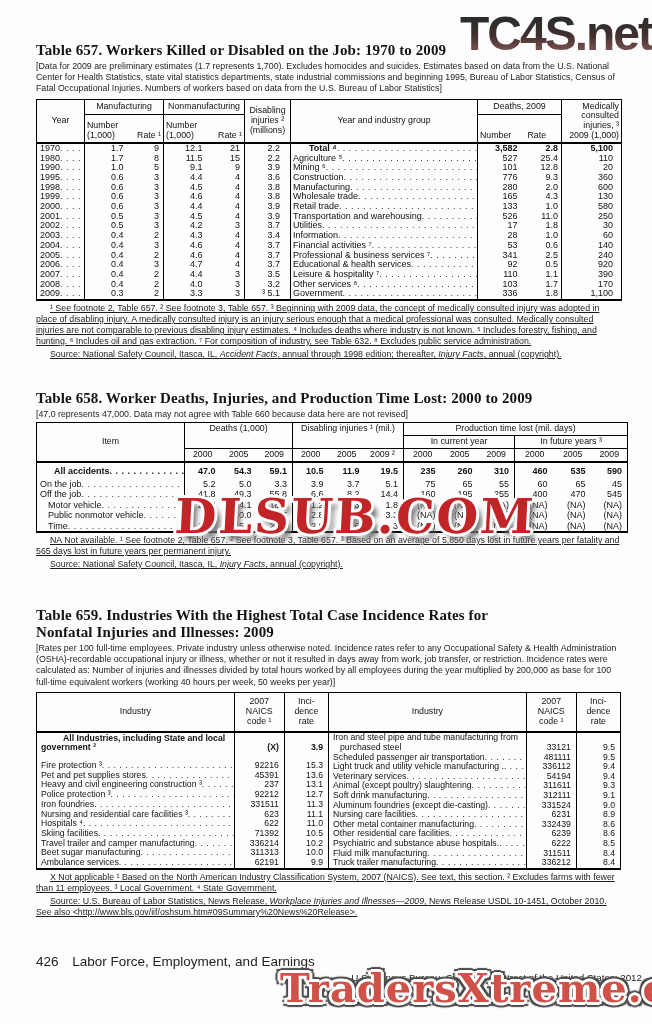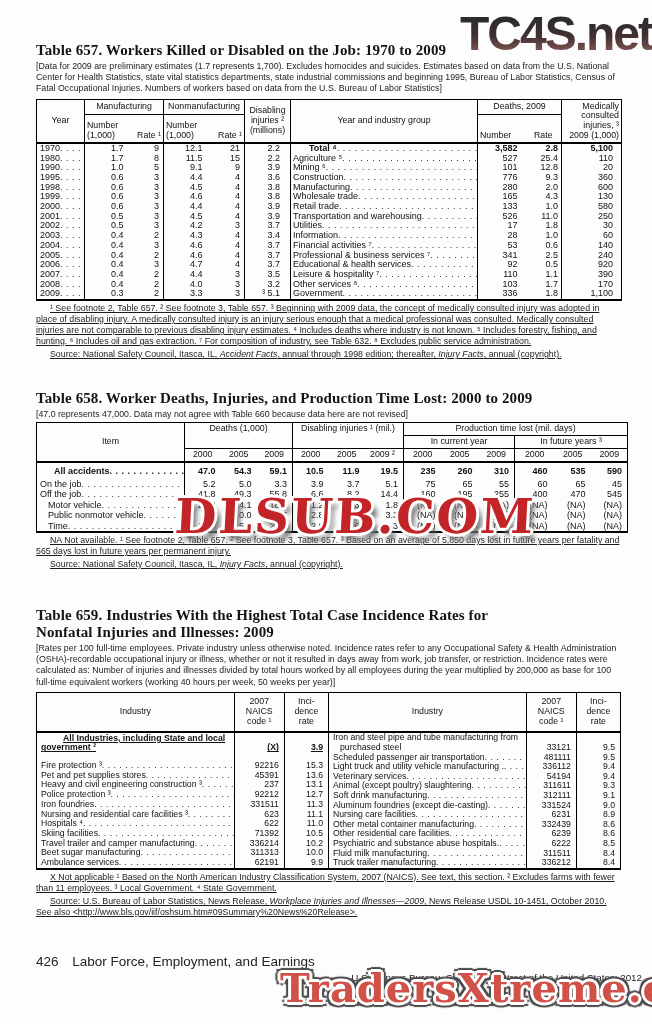--- a/index.html
+++ b/index.html
@@ -49,21 +49,21 @@
   
   .t659wrap{display:flex;margin-top:2px;}
   table.t659{width:293px;border:1px solid #000;border-bottom:2px solid #000;}
   table.t659.right{margin-left:-1px;}
   .t659 thead th{vertical-align:middle;}
   .t659 td{line-height:9.6px;font-size:8.7px;vertical-align:bottom;}
   .t659 td.num{padding-right:5px;}
   .t659 .lbl{padding-left:9px;text-indent:-7px;}
   .t659 tr.b td{font-weight:bold;}
   .t659 tr.b .lbl{text-indent:22px;padding-left:2px;}
-  .t659 tr.gap td{padding-bottom:8px;text-decoration:underline;}
+  .t659 tr.gap td{padding-bottom:8px;}
   .t659 .icell{padding-left:2px;}
   
   .pagefoot{position:absolute;left:36px;top:954px;font-size:13.5px;color:#222;}
   .pagefoot .pf-num{margin-right:10px;}
   .censusline{position:absolute;right:10px;top:972px;font-size:9.8px;color:#222;}
   
   .wm-top{
     position:absolute;right:0;top:6px;z-index:5;
     font-size:48px;font-weight:bold;letter-spacing:-2px;
     background:linear-gradient(180deg,#262626 25%,#3c2a2a 55%,#96605c 95%);
@@ -127,21 +127,21 @@
           <th rowspan="2" class="bl">Year and industry group</th>
           <th colspan="2" class="bl bb">Deaths, 2009</th>
           <th rowspan="2" class="bl med">Medically consulted injuries, ³ 2009 (1,000)</th>
         </tr>
         <tr>
           <th class="bl" style="text-align:left;vertical-align:bottom">Number (1,000)</th>
           <th style="vertical-align:bottom;text-align:right">Rate ¹</th>
           <th class="bl" style="text-align:left;vertical-align:bottom">Number (1,000)</th>
           <th style="vertical-align:bottom;text-align:right">Rate ¹</th>
           <th class="bl" style="vertical-align:bottom;text-align:left">Number</th>
-          <th style="vertical-align:bottom;text-align:center">Rate</th>
+          <th style="vertical-align:bottom;text-align:left">Rate</th>
         </tr>
       </thead>
       <tbody>
         <tr class="b ind">
             <td class="yc">
               <span class="fx">
                 <span>1970</span>
                 <span class="dots"></span>
               </span>
             </td>

